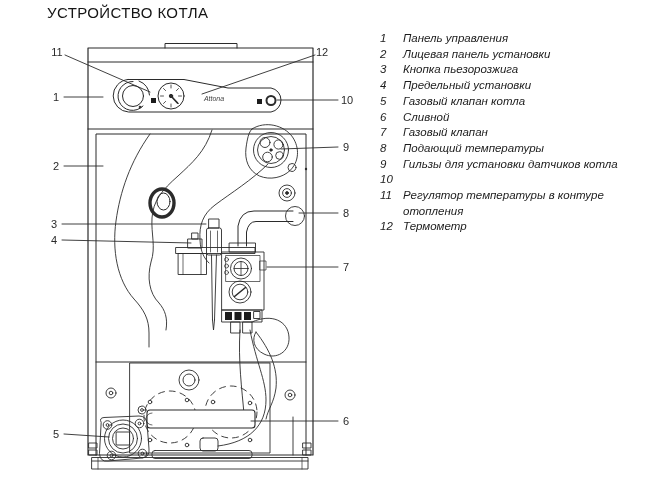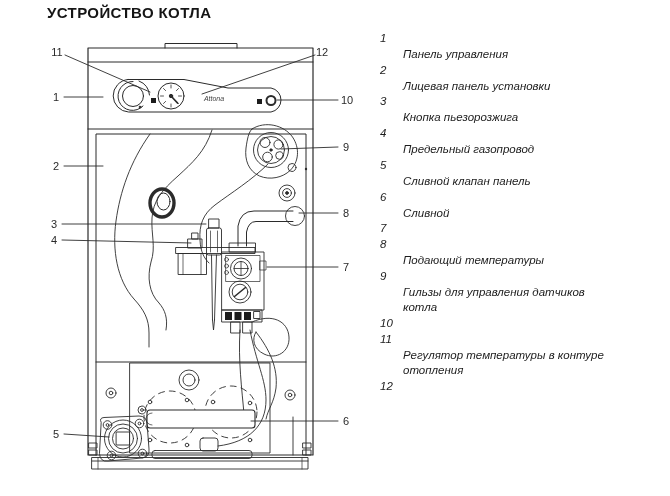--- a/index.html
+++ b/index.html
@@ -1,26 +1,26 @@
 <!DOCTYPE html>
 <html><head>
 <meta charset="utf-8">
 <style>
   html,body{margin:0;padding:0;background:#fff;}
   body{width:670px;height:496px;position:relative;overflow:hidden;
        font-family:"Liberation Sans",sans-serif;color:#1a1a1a;}
   .stage{position:absolute;inset:0;}
   h1.title{position:absolute;left:47px;top:4px;margin:0;
-           font-size:15px;font-weight:bold;letter-spacing:.4px;color:#151515;}
+           font-size:15px;font-weight:normal;letter-spacing:.4px;color:#151515;}
   svg{position:absolute;left:0;top:0;}
   .legend{position:absolute;left:380px;top:31px;width:272px;
           font-style:italic;font-size:11.5px;line-height:15.7px;color:#1c1c1c;}
   .lrow{display:flex;}
   .lnum{flex:0 0 23px;}
-  .ltext{width:218px;margin-top:16px;}
+  .ltext{width:218px;}
   .callout{font-size:11px;fill:#2a2a2a;font-style:normal;}
   .brandtxt{font-size:7px;font-style:italic;fill:#444;}
 </style>
 </head>
 <body>
 
 <div class="stage">
 
   <h1 class="title">УСТРОЙСТВО КОТЛА</h1>
 
@@ -229,46 +229,48 @@
     <div class="lrow">
         <span class="lnum">2</span>
         <span class="ltext">Лицевая панель установки</span>
       </div>
     <div class="lrow">
         <span class="lnum">3</span>
         <span class="ltext">Кнопка пьезорозжига</span>
       </div>
     <div class="lrow">
         <span class="lnum">4</span>
-        <span class="ltext">Предельный газопровод</span>
+        <span class="ltext">Предельный установки</span>
       </div>
     <div class="lrow">
         <span class="lnum">5</span>
-        <span class="ltext">Сливной клапан панель</span>
+        <span class="ltext">Газовый клапан котла</span>
       </div>
     <div class="lrow">
         <span class="lnum">6</span>
         <span class="ltext">Сливной</span>
       </div>
     <div class="lrow">
         <span class="lnum">7</span>
+        <span class="ltext">Газовый клапан</span>
       </div>
     <div class="lrow">
         <span class="lnum">8</span>
         <span class="ltext">Подающий температуры</span>
       </div>
     <div class="lrow">
         <span class="lnum">9</span>
-        <span class="ltext">Гильзы для управления датчиков котла</span>
+        <span class="ltext">Гильзы для установки датчиков котла</span>
       </div>
     <div class="lrow">
         <span class="lnum">10</span>
       </div>
     <div class="lrow">
         <span class="lnum">11</span>
         <span class="ltext">Регулятор температуры в контуре отопления</span>
       </div>
     <div class="lrow">
         <span class="lnum">12</span>
+        <span class="ltext">Термометр</span>
       </div>
   </div>
 
 </div>
 
 </body></html>

